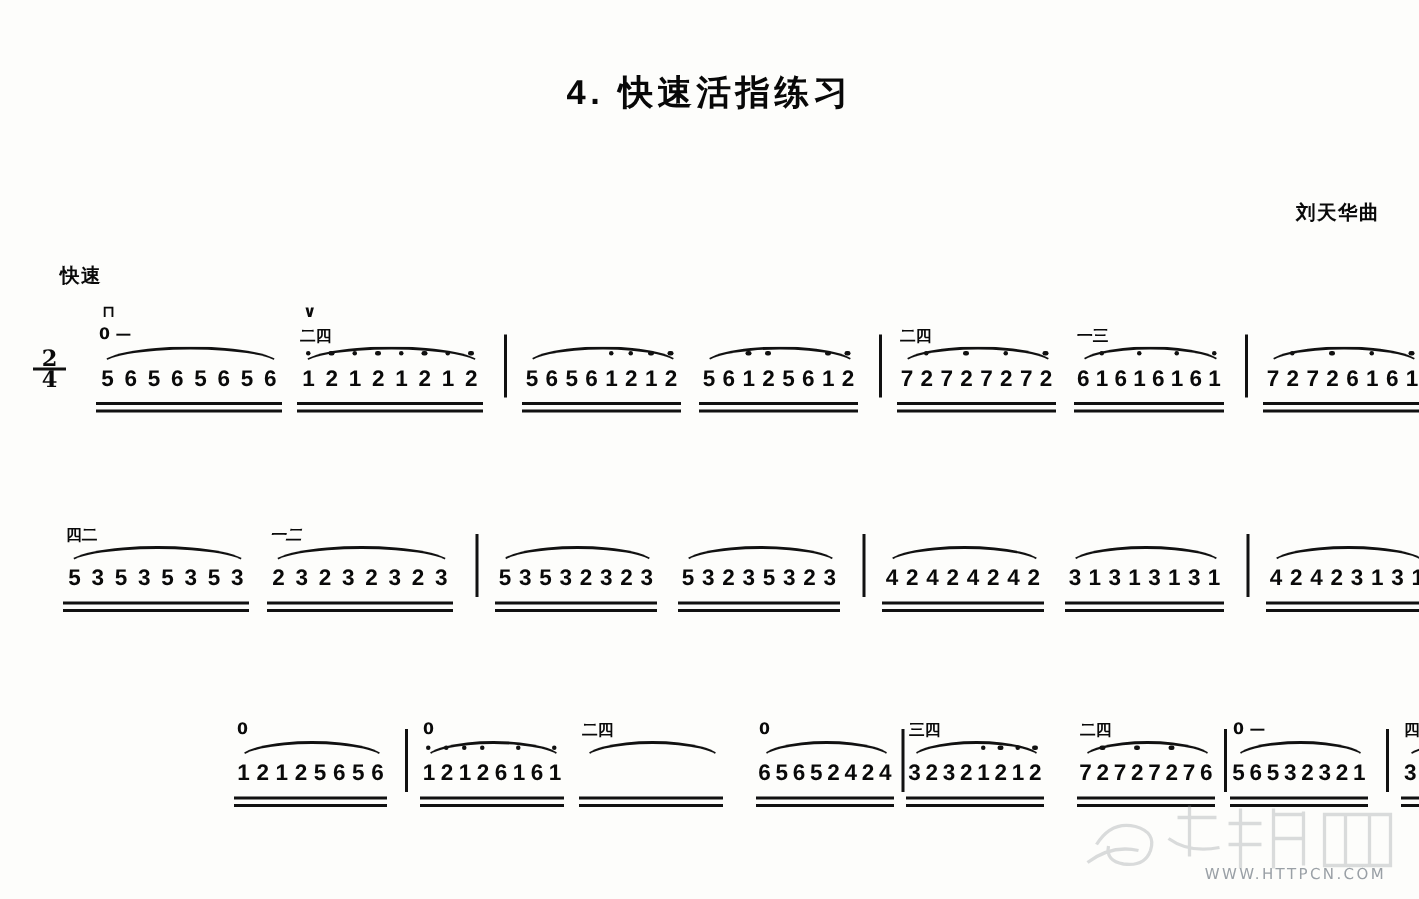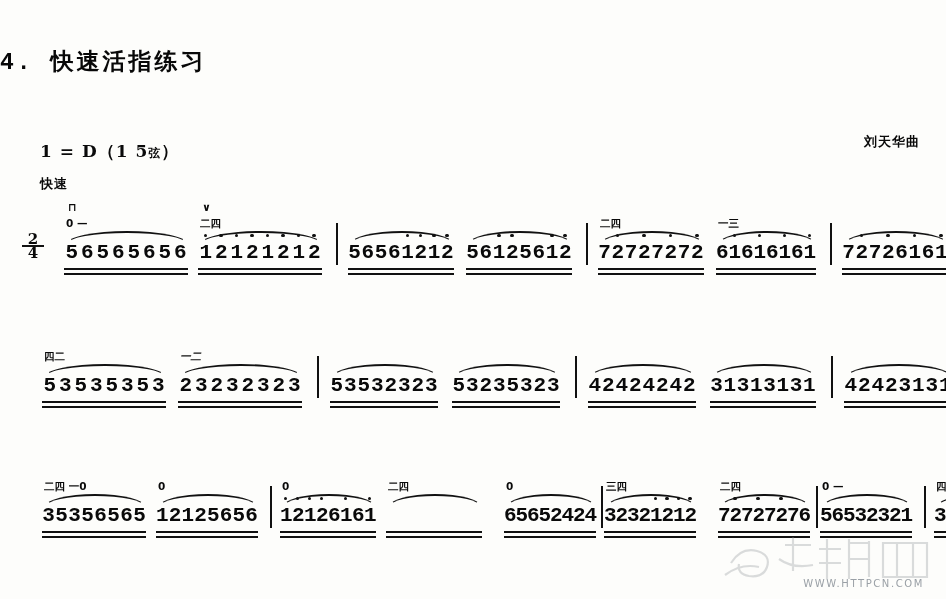--- a/index.html
+++ b/index.html
@@ -8,22 +8,22 @@
     background:#fdfdfb;
     font-family:"DejaVu Sans","Liberation Sans",sans-serif;
     position:relative;overflow:hidden;
     color:#0a0a0a;
   }
   .page{position:absolute;inset:0;}
 
   
   .title{
     position:absolute;left:0;right:0;top:46px;
-    text-align:left;
-    font-family:Liberation Mono, monospace;
+    text-align:center;
+    font-family:Liberation Sans, sans-serif;
     font-size:23px;font-weight:bold;letter-spacing:3px;
     color:#080808;
   }
   .keysig{
     position:absolute;left:40px;top:140px;
     font-family:"DejaVu Serif","Liberation Serif",serif;
     font-size:17px;font-weight:bold;letter-spacing:1px;
   }
   .keysig .small{font-size:12px;font-weight:bold;}
   .tempo{
@@ -48,22 +48,22 @@
   .meter .num{display:block;border-bottom:2px solid #111;padding:0 2px;}
   .meter .den{display:block;padding:0 2px;}
 
   
   .grp{
     position:absolute;top:18px;
     height:58px;
   }
   .notes{
     position:absolute;left:0;top:18px;
-    font-family:Liberation Mono, monospace;
-    font-weight:bold;font-size:21px;
+    font-family:Liberation Sans, sans-serif;
+    font-weight:bold;font-size:15px;
     letter-spacing:0px;
     white-space:pre;
     line-height:24px;
   }
   .notes .n{display:inline-block;position:relative;width:17px;text-align:center;}
   .notes .n .od{
     position:absolute;left:50%;top:-7px;margin-left:-2px;
     width:3.4px;height:3.4px;border-radius:50%;background:#111;
   }
   .beams{
@@ -101,23 +101,20 @@
     font-family:"DejaVu Sans","Liberation Sans",sans-serif;
   }
 </style>
 </head>
 <body>
 
 <div class="page">
 
   <div class="title">4. 快速活指练习</div>
 
-  <div class="keysig">
-    <span>1 = D（1 5</span><span class="small">弦</span><span>）</span>
-  </div>
 
   <div class="tempo">快速</div>
   <div class="composer">刘天华曲</div>
 
   <div class="system" id="sys1" style="top:205px;">
     <div class="sys-inner">
       <div class="meter">
         <span class="num">2</span>
         <span class="den">4</span>
       </div>
@@ -250,29 +247,20 @@
           <div class="beams" style="width: 108px;">
             <i></i>
             <i></i>
           </div>
         </div>
       </div>
   </div>
 
   <div class="system" id="sys3" style="top:468px;">
     <div class="sys-inner">
-        <div class="grp" style="left: 20px; width: 108px;">
-          <div class="fing" style="left: 2px;">二四    一0</div>
-          <div class="slur" style="width: 98px;"></div>
-          <div class="notes"><span class="n" style="width: 13px;">3</span><span class="n" style="width: 13px;">5</span><span class="n" style="width: 13px;">3</span><span class="n" style="width: 13px;">5</span><span class="n" style="width: 13px;">6</span><span class="n" style="width: 13px;">5</span><span class="n" style="width: 13px;">6</span><span class="n" style="width: 13px;">5</span></div>
-          <div class="beams" style="width: 104px;">
-            <i></i>
-            <i></i>
-          </div>
-        </div>
         <div class="grp" style="left: 134px; width: 106px;">
           <div class="fing" style="left: 2px;">0</div>
           <div class="slur" style="width: 96px;"></div>
           <div class="notes"><span class="n" style="width: 12.75px;">1</span><span class="n" style="width: 12.75px;">2</span><span class="n" style="width: 12.75px;">1</span><span class="n" style="width: 12.75px;">2</span><span class="n" style="width: 12.75px;">5</span><span class="n" style="width: 12.75px;">6</span><span class="n" style="width: 12.75px;">5</span><span class="n" style="width: 12.75px;">6</span></div>
           <div class="beams" style="width: 102px;">
             <i></i>
             <i></i>
           </div>
         </div>
         <div class="barline" style="left: 248px;"></div>

